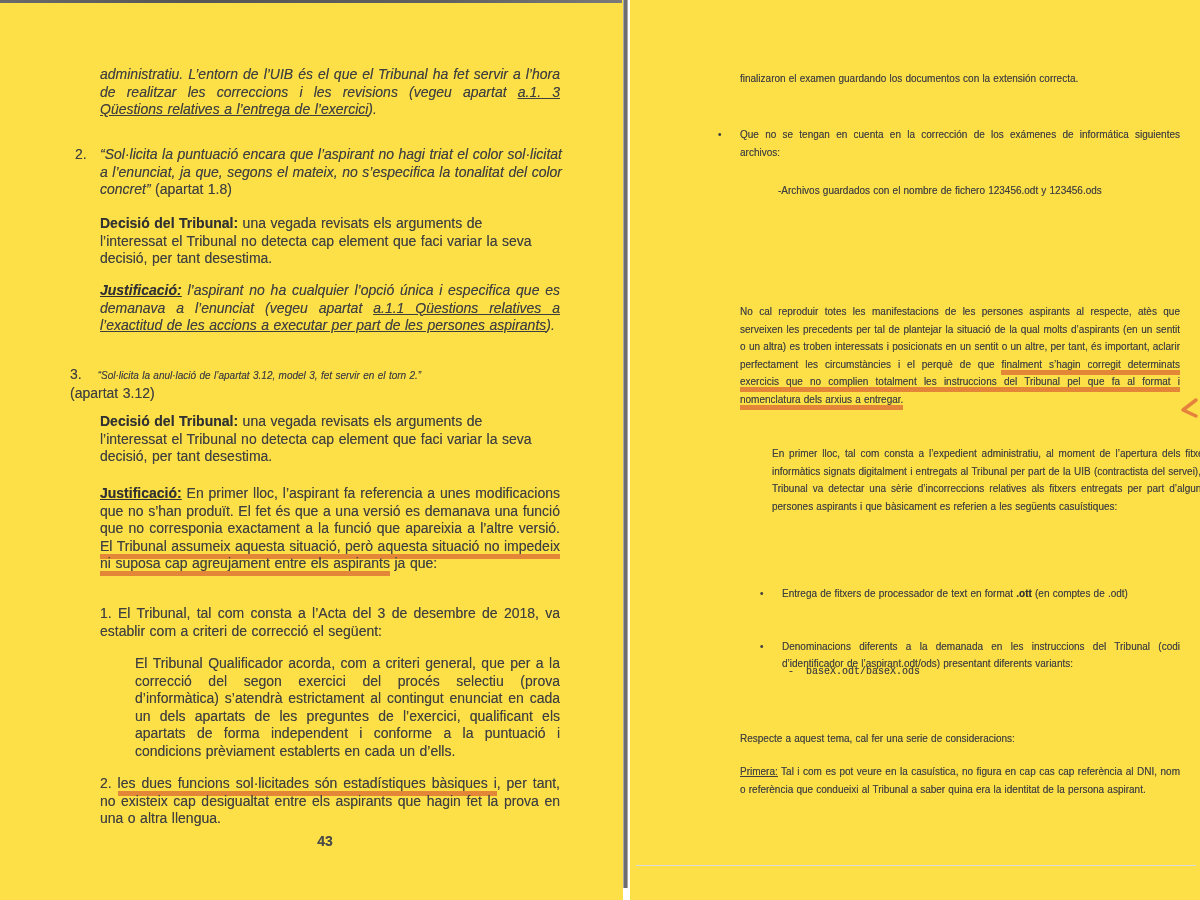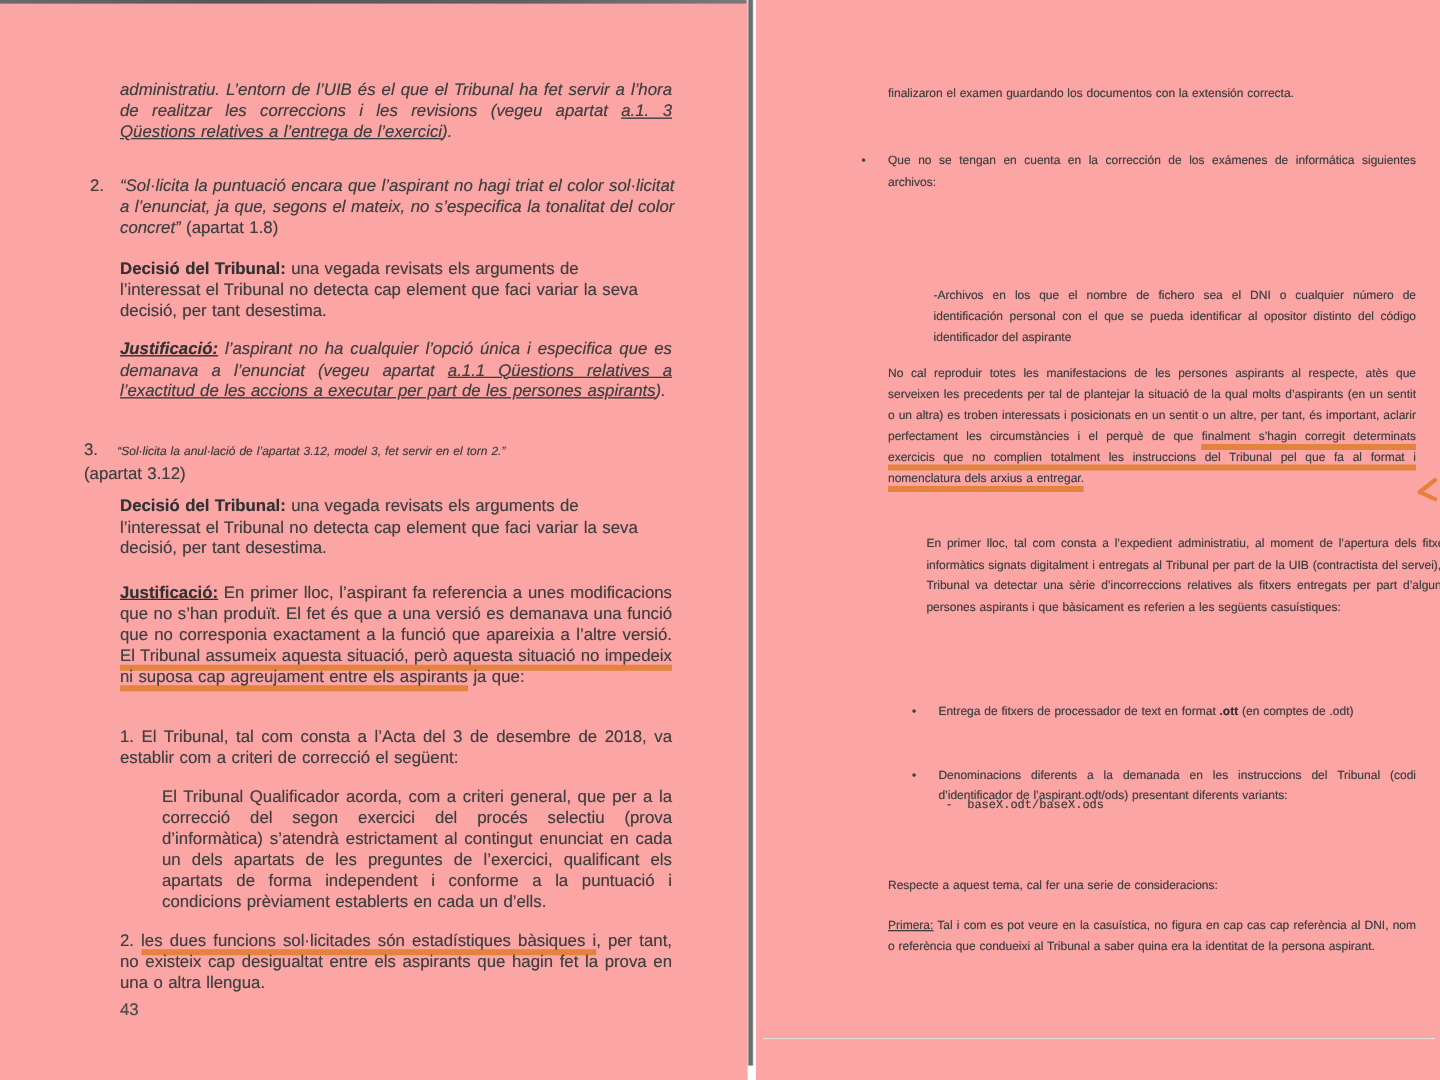--- a/index.html
+++ b/index.html
@@ -2,42 +2,42 @@
 <html><head>
 <meta charset="utf-8">
 <style>
   html,body{margin:0;padding:0;background:#ffffff;}
   .canvas{
     position:relative;width:1200px;height:900px;background:#ffffff;
     font-family:"Liberation Sans","DejaVu Sans",sans-serif;
     color:#3f3f3f;overflow:hidden;
     text-shadow:0 0 .6px rgba(70,70,70,.55);
   }
-  .page{position:absolute;top:0;height:900px;background:#fca5a5;}
+  .page{position:absolute;top:0;height:900px;background:#fde047;}
   .page-left{left:0;width:623px;font-size:14px;line-height:17.5px;word-spacing:.6px;}
   .page-right{left:630px;width:570px;font-size:10px;line-height:17.5px;word-spacing:.4px;}
   .topline{position:absolute;left:0;top:0;width:622px;height:3px;
     background:linear-gradient(to right,#6a6a6a,#565656 30%,#606060 70%,#7a7a7a);}
   .divider{position:absolute;left:623px;top:0;width:5px;height:888px;
     background:linear-gradient(to right,#c2c2c2,#6e6e6e 30%,#6e6e6e 75%,#d2d2d2);}
   .botrule{position:absolute;left:6px;top:865px;width:560px;height:1px;background:#dcdcdc;}
   .abs{position:absolute;}
   .jt{text-align:justify;}
   .it{font-style:italic;}
   .b{font-weight:700;color:#313131;}
   .u{text-decoration:underline;}
   .hl{border-bottom:5px solid rgba(226,129,56,.95);}
   .nw{white-space:nowrap;}
   .hangwrap{position:relative;}
   .num{position:absolute;left:0;top:0;}
   .hang{margin-left:25px;}
   .bullet{position:absolute;left:-22px;top:0;}
   .dashrow{white-space:nowrap;font-family:Liberation Mono, monospace;}
   .dash{display:inline-block;width:18px;}
-  .pagenum{text-align:left;color:#4a4a4a;}
+  .pagenum{text-align:center;color:#4a4a4a;font-weight:bold;}
   .gap{display:inline-block;width:16px;}
   .sz13{font-size:10px;}
   .arrow{display:block;}
 </style>
 </head>
 <body>
 
 <div class="canvas">
 
   <div class="page page-left">
@@ -98,24 +98,24 @@
 
     <div class="abs jt" style="left:110px;top:70px;width:440px;">
       <span>finalizaron el examen guardando los documentos con la extensión correcta.</span>
     </div>
 
     <div class="abs hangwrap jt" style="left:110px;top:126px;width:440px;">
       <span class="bullet">•</span>
       <span>Que no se tengan en cuenta en la corrección de los exámenes de informática siguientes archivos:</span>
     </div>
 
+    <div class="abs jt" style="left:148px;top:182px;width:402px;">
+      <span>-Archivos guardados con el nombre de fichero 123456.odt y 123456.ods</span>
+    </div>
 
-    <div class="abs jt" style="left:148px;top:238px;width:402px;">
-      <span>-Archivos en los que el nombre de fichero sea el DNI o cualquier número de identificación personal con el que se pueda identificar al opositor distinto del código identificador del aspirante</span>
-    </div>
 
     <div class="abs jt" style="left:110px;top:303px;width:440px;">
       <span>No cal reproduir totes les manifestacions de les persones aspirants al respecte, atès que serveixen les precedents per tal de plantejar la situació de la qual molts d’aspirants (en un sentit o un altra) es troben interessats i posicionats en un sentit o un altre, per tant, és important, aclarir perfectament les circumstàncies i el perquè de que </span><span class="hl">finalment s’hagin corregit determinats exercicis que no complien totalment les instruccions del Tribunal pel que fa al format i nomenclatura dels arxius a entregar.</span>
     </div>
 
     <div class="abs jt" style="left:110px;top:445px;width:440px;margin-left:32px;">
       <span>En primer lloc, tal com consta a l’expedient administratiu, al moment de l’apertura dels fitxers informàtics signats digitalment i entregats al Tribunal per part de la UIB (contractista del servei), el Tribunal va detectar una sèrie d’incorreccions relatives als fitxers entregats per part d’algunes persones aspirants i que bàsicament es referien a les següents casuístiques:</span>
     </div>
 
     <div class="abs hangwrap jt" style="left:152px;top:550px;width:398px;">

